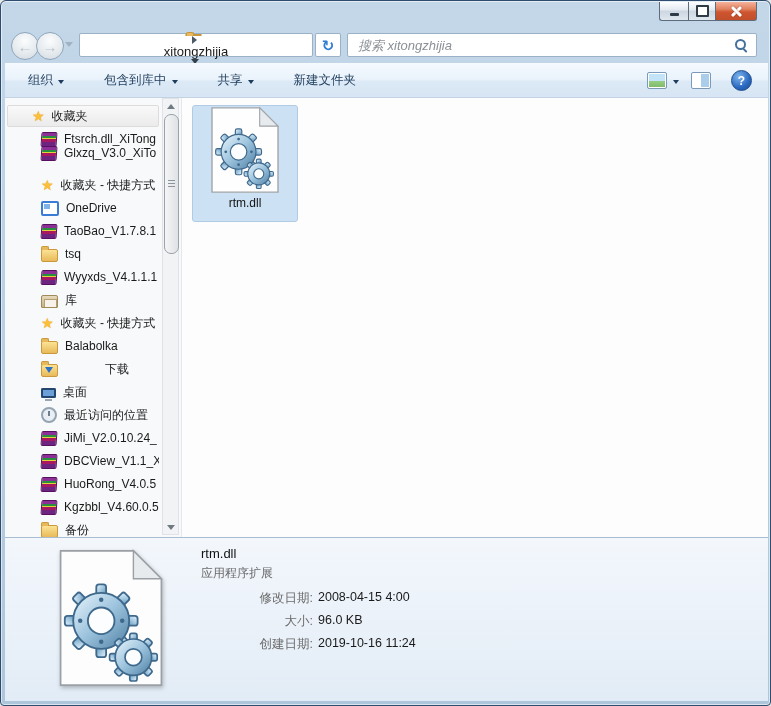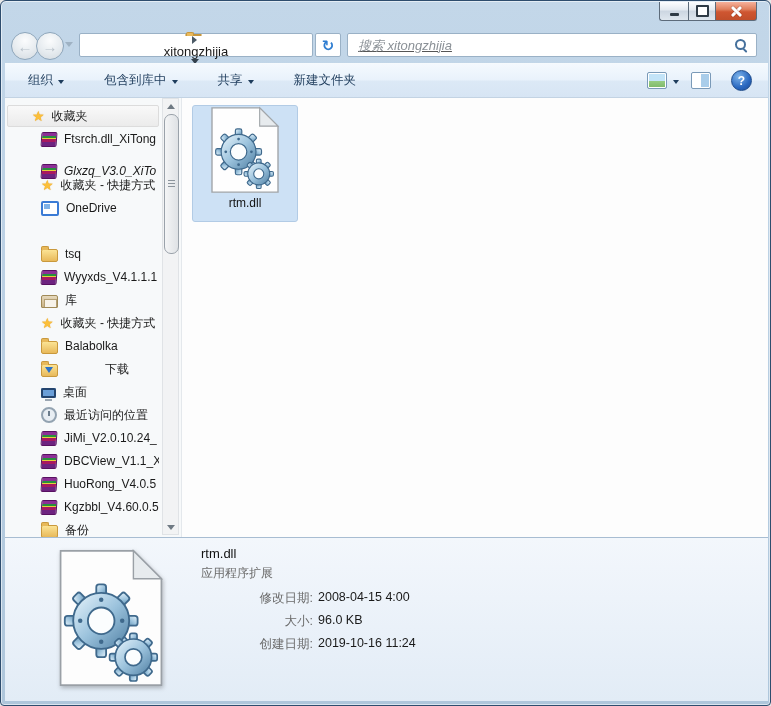--- a/index.html
+++ b/index.html
@@ -32,21 +32,21 @@
   .nav-caret{position:absolute;left:64px;top:13px;width:0;height:0;border-left:4px solid transparent;border-right:4px solid transparent;border-top:5px solid #9fb2c3;}
   .addressbar{position:absolute;left:78px;top:4px;width:234px;height:24px;box-sizing:border-box;
       background:#fff;border:1px solid #9ab1c6;border-radius:2px;display:flex;align-items:center;padding:0 4px;flex-direction:column;}
   .addr-folder{width:15px;height:12px;background:linear-gradient(180deg,#fbe394,#e9b95c);border:1px solid #c7973d;border-radius:2px;position:relative;margin-right:5px;}
   .addr-folder::before{content:"";position:absolute;left:0;top:-3px;width:6px;height:3px;background:#e9b95c;border:1px solid #c7973d;border-bottom:none;border-radius:2px 2px 0 0;}
   .addr-sep{width:0;height:0;border-top:4px solid transparent;border-bottom:4px solid transparent;border-left:5px solid #4b5a66;margin:0 6px 0 2px;}
   .addr-text{font-size:13px;color:#1a1a1a;flex:1;}
   .addr-drop{width:0;height:0;border-left:4px solid transparent;border-right:4px solid transparent;border-top:5px solid #33414d;margin-right:2px;}
   .refreshbtn{position:absolute;left:314px;top:4px;width:26px;height:24px;box-sizing:border-box;background:#fff;border:1px solid #9ab1c6;border-radius:2px;display:flex;align-items:center;justify-content:center;}
   .searchbox{position:absolute;left:346px;top:4px;width:410px;height:24px;box-sizing:border-box;background:#fff;border:1px solid #9ab1c6;border-radius:2px;display:flex;align-items:center;padding:0 8px;}
-  .searchbox input{flex:1;border:none;outline:none;font-size:13px;font-style:italic;color:#555;background:transparent;font-family:inherit;text-decoration:underline;}
+  .searchbox input{flex:1;border:none;outline:none;font-size:13px;font-style:italic;color:#555;background:transparent;font-family:inherit;}
   .searchbox input::placeholder{color:#8a9096;font-style:italic;}
   .mag{position:relative;width:14px;height:14px;}
   .mag::before{content:"";position:absolute;left:1px;top:1px;width:7px;height:7px;border:2px solid #45709c;border-radius:50%;}
   .mag::after{content:"";position:absolute;left:10px;top:10px;width:5px;height:2px;background:#45709c;border-radius:1px;transform:rotate(45deg);transform-origin:0 0;}
   
   .toolbar{position:absolute;left:4px;top:62px;width:763px;height:35px;box-sizing:border-box;
       background:linear-gradient(180deg,#f4f9fe 0%,#e9f2fb 48%,#dce9f6 52%,#d7e5f4 100%);
       border-top:1px solid #f6fafd;border-bottom:1px solid #c3d3e3;display:flex;align-items:center;}
   .tb-btn{display:flex;align-items:center;gap:5px;padding:4px 9px;font-size:12.5px;color:#1e3c5c;border-radius:3px;}
   .tb-btn:first-child{margin-left:14px;}
@@ -180,31 +180,35 @@
 
     <div class="sidebar">
       <div class="side-row row-hdr row-hl" style="top:7px;">
           <span class="ic ic-star">★</span>
           <span class="lbl">收藏夹</span>
         </div>
       <div class="side-row row-sub" style="top:30px;">
           <span class="ic ic-rar"></span>
           <span class="lbl">Ftsrch.dll_XiTong</span>
         </div>
-      <div class="side-row row-sub" style="top:62px;font-style:italic;">
+      <div class="side-row row-sub" style="top:44px;">
           <span class="ic ic-rar"></span>
           <span class="lbl">Glxzq_V3.0_XiTo</span>
         </div>
       <div class="side-row row-sub" style="top:76px;">
           <span class="ic ic-star">★</span>
           <span class="lbl">收藏夹 - 快捷方式</span>
         </div>
       <div class="side-row row-sub" style="top:99px;">
           <span class="ic ic-onedrive"></span>
           <span class="lbl">OneDrive</span>
+        </div>
+      <div class="side-row row-sub" style="top:122px;">
+          <span class="ic ic-rar"></span>
+          <span class="lbl">TaoBao_V1.7.8.1</span>
         </div>
       <div class="side-row row-sub" style="top:145px;">
           <span class="ic ic-folder"></span>
           <span class="lbl">tsq</span>
         </div>
       <div class="side-row row-sub" style="top:168px;">
           <span class="ic ic-rar"></span>
           <span class="lbl">Wyyxds_V4.1.1.1</span>
         </div>
       <div class="side-row row-sub" style="top:191px;">

